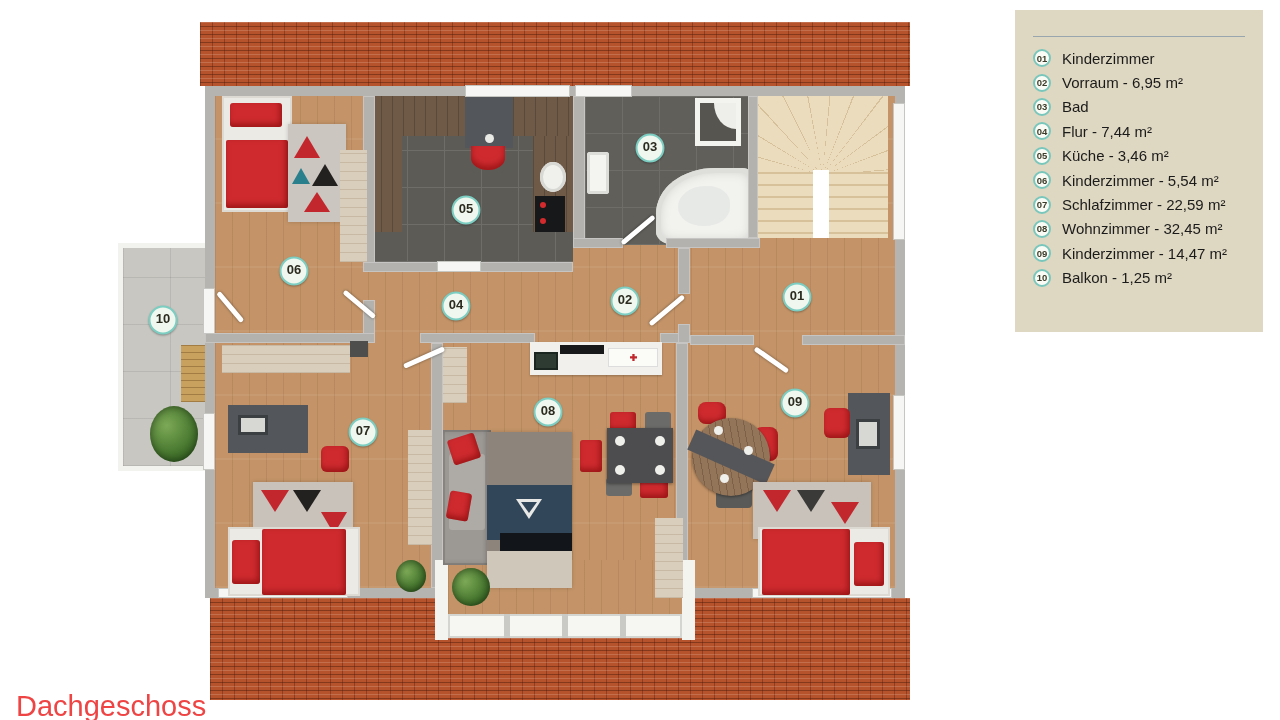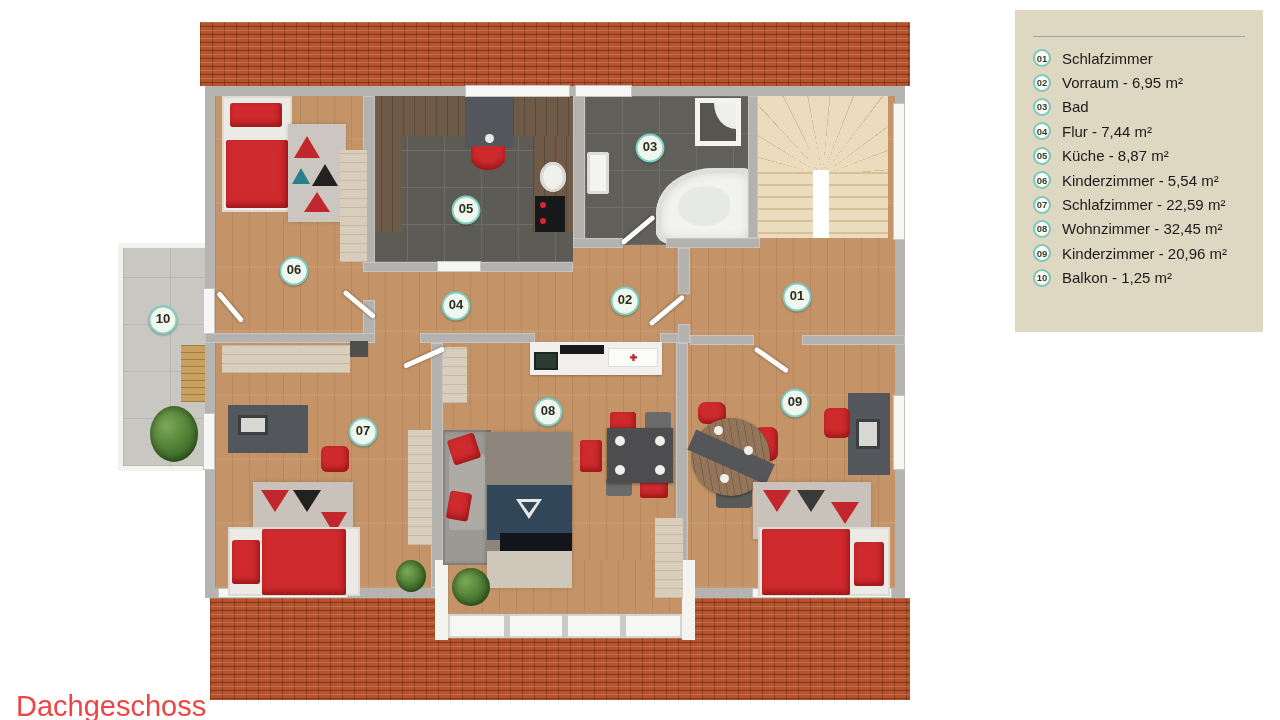--- a/index.html
+++ b/index.html
@@ -245,53 +245,53 @@
     <div class="marker" style="left:363px;top:432px">07</div>
     <div class="marker" style="left:548px;top:412px">08</div>
     <div class="marker" style="left:795px;top:403px">09</div>
     <div class="marker" style="left:163px;top:320px">10</div>
   </div>
 
   <div class="legend">
     <hr class="legend-rule">
     <div class="legend-row">
       <span class="legend-badge">01</span>
-      <span class="legend-label">Schlafzimmer</span>
+      <span class="legend-label">Kinderzimmer</span>
     </div>
     <div class="legend-row">
       <span class="legend-badge">02</span>
       <span class="legend-label">Vorraum - 6,95 m²</span>
     </div>
     <div class="legend-row">
       <span class="legend-badge">03</span>
       <span class="legend-label">Bad</span>
     </div>
     <div class="legend-row">
       <span class="legend-badge">04</span>
       <span class="legend-label">Flur - 7,44 m²</span>
     </div>
     <div class="legend-row">
       <span class="legend-badge">05</span>
-      <span class="legend-label">Küche - 8,87 m²</span>
+      <span class="legend-label">Küche - 3,46 m²</span>
     </div>
     <div class="legend-row">
       <span class="legend-badge">06</span>
       <span class="legend-label">Kinderzimmer - 5,54 m²</span>
     </div>
     <div class="legend-row">
       <span class="legend-badge">07</span>
       <span class="legend-label">Schlafzimmer - 22,59 m²</span>
     </div>
     <div class="legend-row">
       <span class="legend-badge">08</span>
       <span class="legend-label">Wohnzimmer - 32,45 m²</span>
     </div>
     <div class="legend-row">
       <span class="legend-badge">09</span>
-      <span class="legend-label">Kinderzimmer - 20,96 m²</span>
+      <span class="legend-label">Kinderzimmer - 14,47 m²</span>
     </div>
     <div class="legend-row">
       <span class="legend-badge">10</span>
       <span class="legend-label">Balkon - 1,25 m²</span>
     </div>
   </div>
 
   <div class="floor-label">Dachgeschoss</div>
 </div>
 

